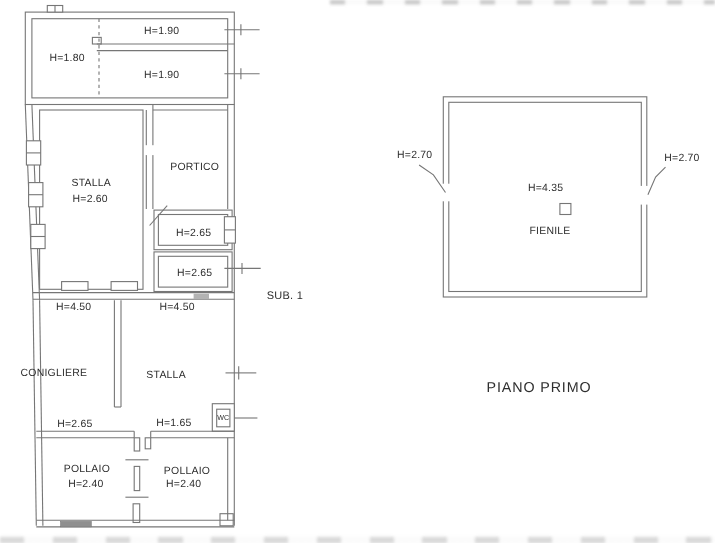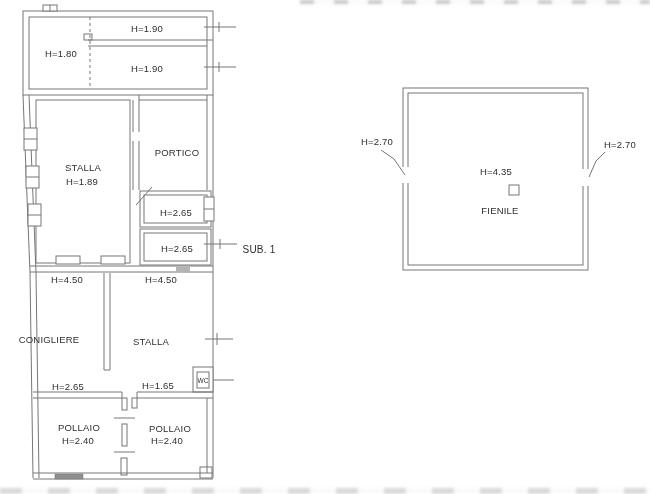--- a/index.html
+++ b/index.html
@@ -140,37 +140,38 @@
       <polyline class="w" points="381,150 394,159 405,175"></polyline>
       <polyline class="w" points="605,152 596,161 589,177"></polyline>
       <rect class="w" x="509" y="185" width="10" height="10"></rect>
     </g>
   </svg>
 
   <div class="lbl" style="left:61px;top:53px">H=1.80</div>
   <div class="lbl" style="left:147px;top:28px">H=1.90</div>
   <div class="lbl" style="left:147px;top:68px">H=1.90</div>
   <div class="lbl" style="left:83px;top:167px">STALLA</div>
-  <div class="lbl" style="left:82px;top:181px">H=1.89</div>
+  <div class="lbl" style="left:82px;top:181px">H=2.60</div>
   <div class="lbl" style="left:177px;top:152px">PORTICO</div>
   <div class="lbl" style="left:176px;top:212px">H=2.65</div>
   <div class="lbl" style="left:177px;top:248px">H=2.65</div>
   <div class="lbl" style="left:67px;top:279px">H=4.50</div>
   <div class="lbl" style="left:161px;top:279px">H=4.50</div>
   <div class="lbl" style="left:49px;top:339px">CONIGLIERE</div>
   <div class="lbl" style="left:151px;top:341px">STALLA</div>
   <div class="lbl small" style="left:203px;top:380px">WC</div>
   <div class="lbl" style="left:68px;top:386px">H=2.65</div>
   <div class="lbl" style="left:158px;top:385px">H=1.65</div>
   <div class="lbl" style="left:79px;top:427px">POLLAIO</div>
   <div class="lbl" style="left:78px;top:440px">H=2.40</div>
   <div class="lbl" style="left:170px;top:428px">POLLAIO</div>
   <div class="lbl" style="left:167px;top:440px">H=2.40</div>
-  <div class="lbl sub" style="left:259px;top:249px">SUB. 1</div>
+  <div class="lbl sub" style="left:259px;top:269px">SUB. 1</div>
 
   <div class="lbl" style="left:377px;top:141px">H=2.70</div>
   <div class="lbl" style="left:620px;top:144px">H=2.70</div>
   <div class="lbl" style="left:496px;top:171px">H=4.35</div>
   <div class="lbl" style="left:500px;top:210px">FIENILE</div>
+  <div class="lbl title" style="left:490px;top:352px">PIANO PRIMO</div>
 
   <div class="scan-noise-top"></div>
   <div class="scan-noise-bottom"></div>
 </div>
 
 </body></html>

